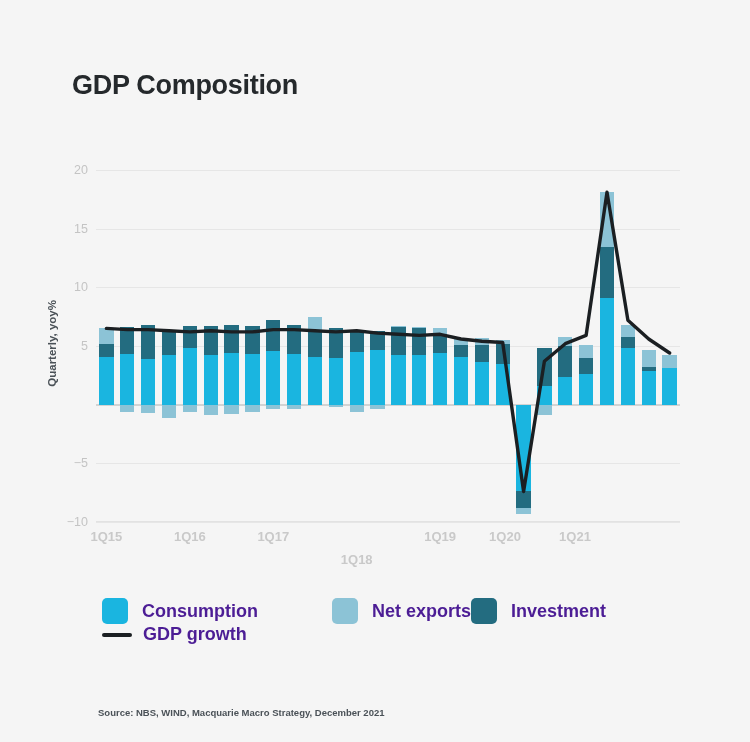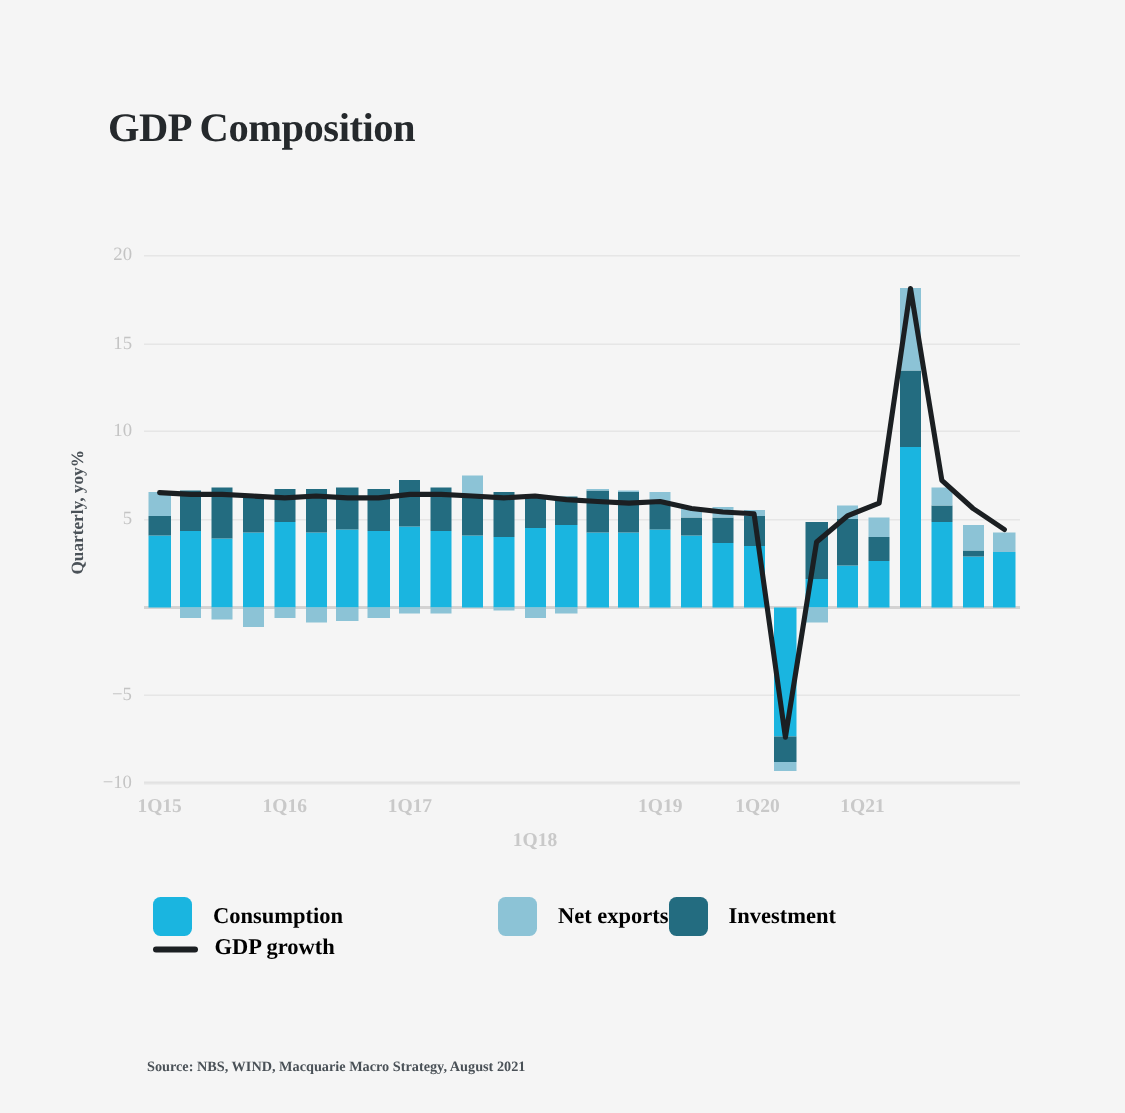--- a/index.html
+++ b/index.html
@@ -2,21 +2,21 @@
 <html><head>
 <meta charset="utf-8">
 <style>
   html,body{margin:0;padding:0;}
   body{
     width:750px;height:742px;
     background:#f5f5f5;
     font-family:"Liberation Sans", sans-serif;
     overflow:hidden;
   }
-  #card{position:relative;width:750px;height:736px;background:#f5f5f5;font-family:Liberation Serif, serif;}
+  #card{position:relative;width:750px;height:736px;background:#f5f5f5;}
 
   #title{
     position:absolute;left:72px;top:70px;
     font-size:27px;font-weight:bold;color:#25292c;
     letter-spacing:-0.3px;
   }
 
   #plot{
     position:absolute;left:96px;top:170px;
     width:584px;height:352px;
@@ -44,21 +44,21 @@
   .xtick{
     position:absolute;top:529px;
     font-size:13px;font-weight:bold;color:#c9c9c9;
     transform:translateX(-50%);white-space:nowrap;
   }
 
   #legend{position:absolute;left:102px;top:598px;width:600px;}
   .lg-row{display:flex;align-items:center;}
   .lg-item{display:flex;align-items:center;}
   .lg-swatch{width:26px;height:26px;border-radius:5px;margin-right:14px;}
-  .lg-label{font-size:15px;font-weight:bold;color:#000000;white-space:nowrap;}
+  .lg-label{font-size:18px;font-weight:bold;color:#4c1d95;white-space:nowrap;}
   .lg-line{width:30px;height:4px;background:#1b1f22;border-radius:2px;margin-right:11px;}
 
   #source{
     position:absolute;left:98px;top:707px;
     font-size:9.5px;font-weight:bold;color:#4a5157;
     white-space:nowrap;
   }
   svg{display:block;}
 </style>
 </head>
@@ -190,21 +190,21 @@
       </div>
     </div>
     <div class="lg-row" style="">
       <div class="lg-item">
         <div class="lg-line" style="background: rgb(27, 31, 34);"></div>
         <div class="lg-label">GDP growth</div>
       </div>
     </div>
   </div>
 
-  <div id="source">Source: NBS, WIND, Macquarie Macro Strategy, August 2021</div>
+  <div id="source">Source: NBS, WIND, Macquarie Macro Strategy, December 2021</div>
 <div class="xtick" style="left: 106.429px;">1Q15</div>
     <div class="xtick" style="left: 189.857px;">1Q16</div>
     <div class="xtick" style="left: 273.286px;">1Q17</div>
     <div class="xtick" style="left: 356.714px; margin-top: 23px;">1Q18</div>
     <div class="xtick" style="left: 440.143px;">1Q19</div>
     <div class="xtick" style="left: 505px;">1Q20</div>
     <div class="xtick" style="left: 575px;">1Q21</div>
   </div>
 
 </body></html>

